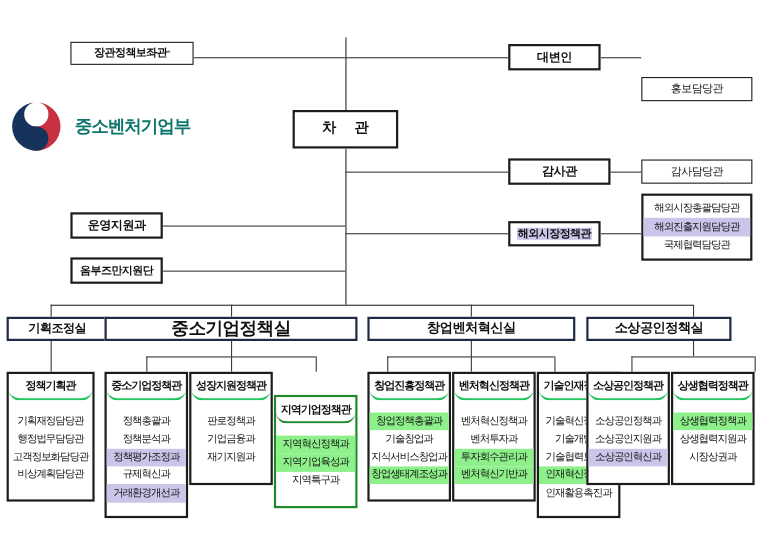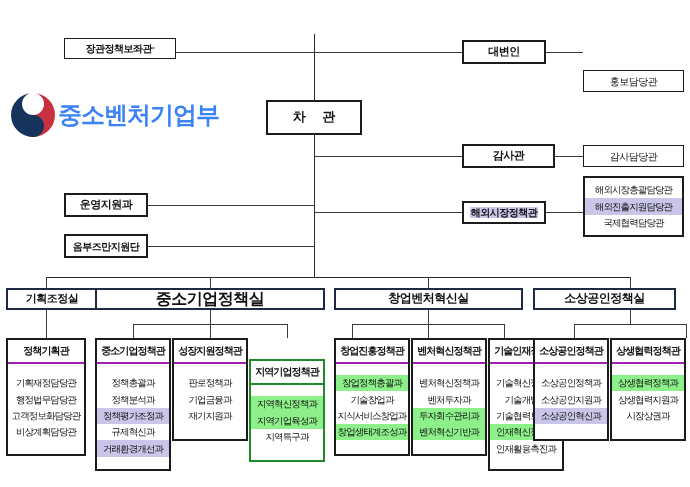--- a/index.html
+++ b/index.html
@@ -63,24 +63,25 @@
     display: flex;
     flex-direction: column;
   }
   .grp.green-border { border-color: #1f8a2a; margin-top: 21px; }
   .grp-head {
     font-size: 10px;
     font-weight: bold;
     text-align: center;
     color: #111;
     padding: 4px 0 4px;
-    border-bottom: 2px solid #a21caf;
+    border-bottom: 2px solid #22c55e;
     letter-spacing: -0.9px;
     white-space: nowrap;
     overflow: hidden;
+    border-radius: 10px;
   }
   .grp.green-border .grp-head { border-bottom-color: #1f8a2a; }
   .grp-body {
     flex: 1;
     display: flex;
     flex-direction: column;
     justify-content: flex-start;
     padding: 11px 0 2px;
   }
   .mem {
@@ -114,24 +115,25 @@
     left: 8px;
     top: 88px;
     width: 232px;
     height: 54px;
     display: flex;
     align-items: center;
     z-index: 4;
   }
   #logo-mark { width: 50px; height: 50px; flex: 0 0 50px; }
   #logo-text {
-    font-size: 24px;
+    font-size: 16px;
     font-weight: bold;
-    color: #3b82f6;
+    color: #0f766e;
     letter-spacing: -1px;
+    margin-left: 10px;
     white-space: nowrap;
   }
 
   .sup {
     font-size: 6px;
     vertical-align: super;
     color: #333;
   }
   .hl-purple-inline { background: #c9c6ea; padding: 0 1px; }
 </style>
@@ -242,21 +244,21 @@
 
   <div class="box blue" style="left:6px; top:288px; width:92px; height:22px;">
     <span class="ttl" style="font-size:11px;">기획조정실</span>
   </div>
   <div class="box blue" style="left:95px; top:288px; width:230px; height:22px;">
     <span class="ttl" style="font-size:16px;">중소기업정책실</span>
   </div>
   <div class="box blue" style="left:334px; top:288px; width:189px; height:22px;">
     <span class="ttl" style="font-size:12px;">창업벤처혁신실</span>
   </div>
-  <div class="box blue" style="left:533px; top:288px; width:143px; height:22px;">
+  <div class="box blue" style="left:533px; top:288px; width:132px; height:22px;">
     <span class="ttl" style="font-size:12px;">소상공인정책실</span>
   </div>
 
   <div class="grp" style="left:6px; top:338px; width:80px; height:118px;">
     <div class="grp-head">정책기획관</div>
     <div class="grp-body">
       <div class="mem">기획재정담당관</div>
       <div class="mem">행정법무담당관</div>
       <div class="mem">고객정보화담당관</div>
       <div class="mem">비상계획담당관</div>

